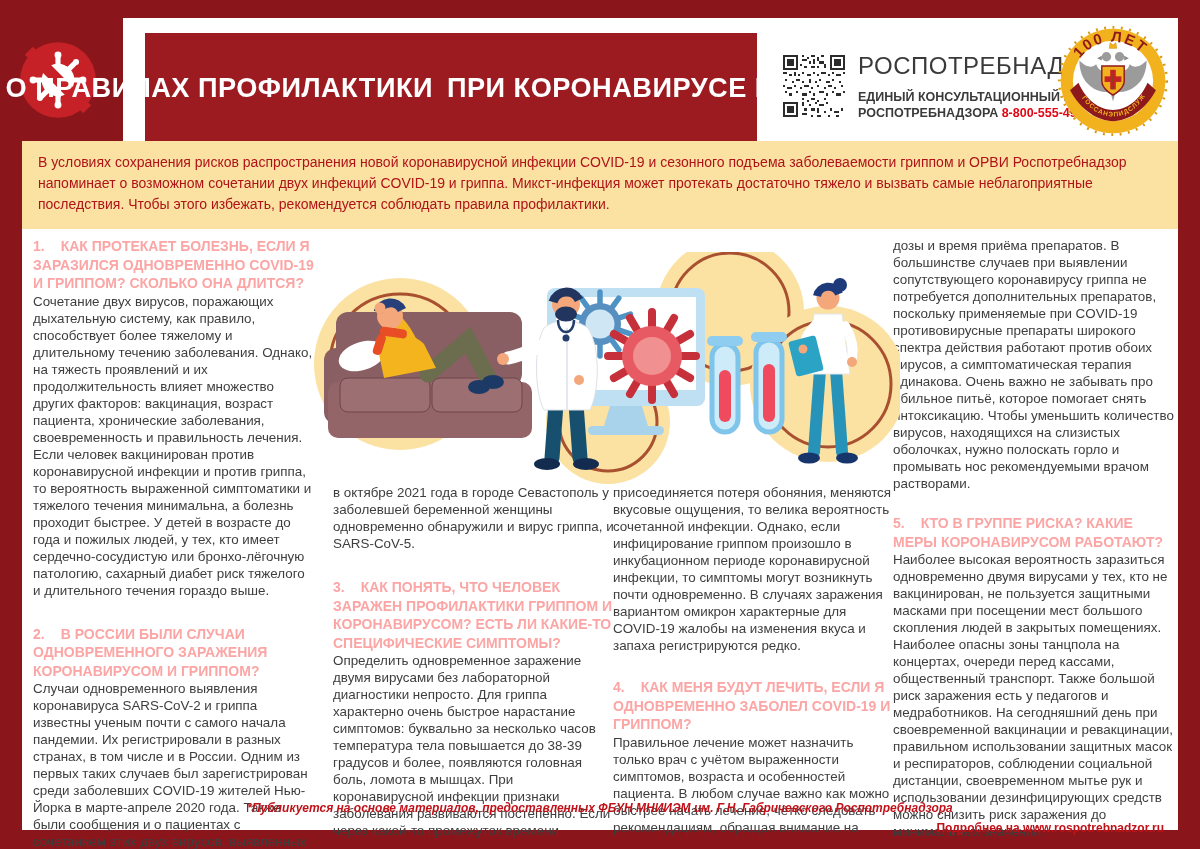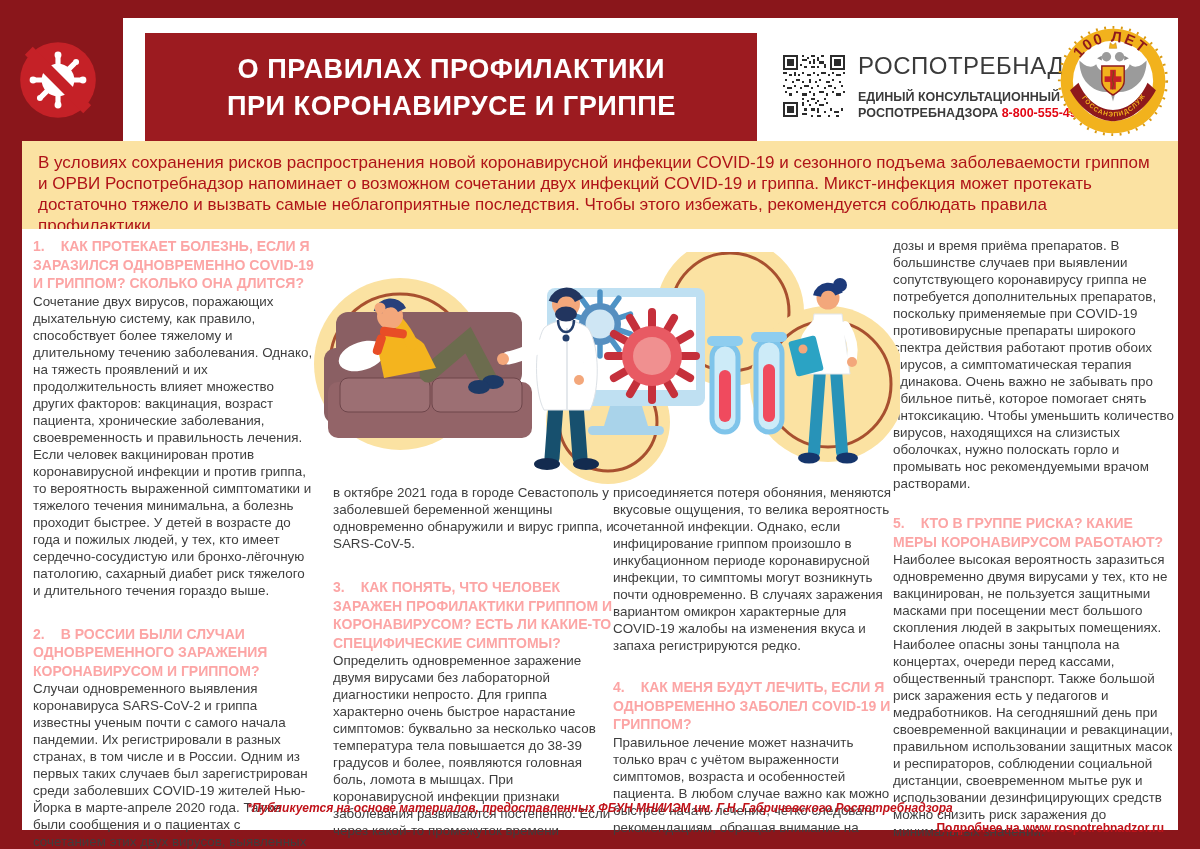--- a/index.html
+++ b/index.html
@@ -6,35 +6,35 @@
   html,body { background:#5a0f12; }
   .page {
     position:relative; width:1200px; height:849px; overflow:hidden;
     background:#8A161B;
     font-family:"Liberation Sans", sans-serif;
   }
   
   .header-white { position:absolute; left:123px; top:18px; width:1055px; height:123px; background:#ffffff; }
   .title-block {
     position:absolute; left:145px; top:33px; width:612px; height:108px;
-    background:#9C1B20; color:#ffffff; display:flex; flex-direction:column;
+    background:#9C1B20; color:#ffffff; display:flex; flex-direction:row;
     align-items:center; justify-content:center; text-align:center;
   }
   .title-line { font-size:28px; font-weight:bold; line-height:37px; letter-spacing:.5px; transform:scaleX(.97); white-space:nowrap; }
   .novirus { position:absolute; left:15px; top:37px; width:86px; height:86px; }
   .qr { position:absolute; left:783px; top:55px; width:62px; height:62px; }
   .org-block { position:absolute; left:858px; top:52px; width:230px; }
   .org-name { font-size:24px; color:#3A3A3A; letter-spacing:.5px; white-space:nowrap; }
   .org-sub { margin-top:9px; font-size:12.5px; font-weight:bold; color:#3A3A3A; line-height:16px; white-space:nowrap; }
   .phone { color:#E30613; }
   .emblem { position:absolute; left:1057px; top:25px; width:112px; height:112px; }
   
   .intro {
     position:absolute; left:22px; top:141px; width:1156px; height:88px;
-    background:#FBE2A2; color:#AF1318; font-size:17px; line-height:21px;
+    background:#FBE2A2; color:#AF1318; font-size:14px; line-height:21px;
     padding:11px 16px 3px 16px;
   }
   
   .main { position:absolute; left:22px; top:229px; width:1156px; height:601px; background:#ffffff; }
   .col { position:absolute; width:282px; top:237px; }
   .col1 { left:33px; } .col2 { left:333px; } .col3 { left:613px; } .col4 { left:893px; }
   .col2, .col3 { top:484px; }
   .qa-heading { color:#fca5a5; font-weight:bold; font-size:14px; line-height:18.5px; }
   .qa-num { margin-right:16px; }
   .qa-body { color:#3E3E3E; font-size:13.4px; line-height:17px; }

